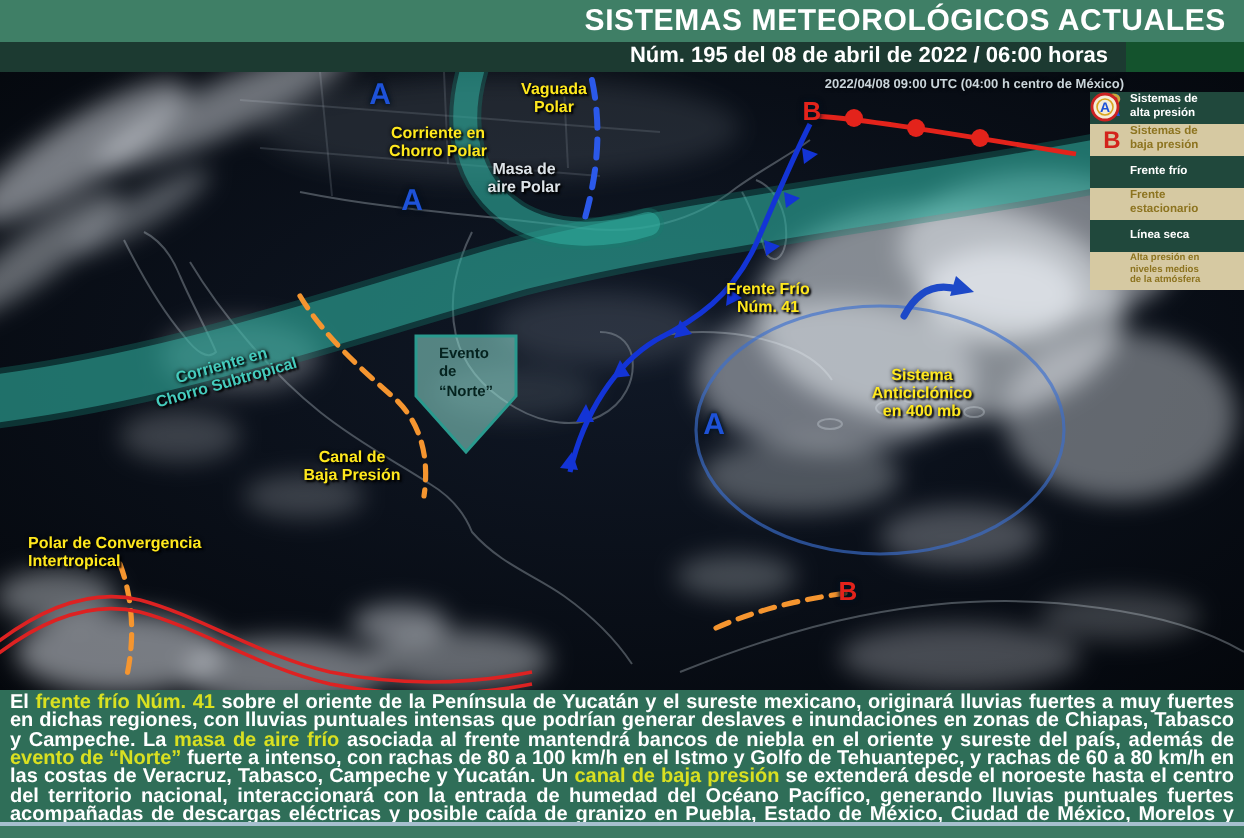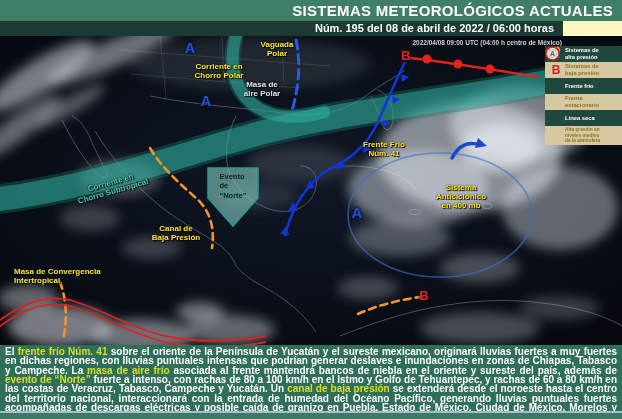--- a/index.html
+++ b/index.html
@@ -1,18 +1,18 @@
 <!DOCTYPE html>
 <html><head>
 <meta charset="utf-8">
 <style>
   html,body{margin:0;padding:0;background:#222;}
   *{box-sizing:border-box;}
   .stage{position:relative;width:622px;height:419px;overflow:hidden;
-         font-family:"Liberation Sans",sans-serif;background:#fef9c3;}
+         font-family:"Liberation Sans",sans-serif;background:#14532d;}
 
   
   .hdr1{position:absolute;top:0;left:0;width:622px;height:21px;background:#3f7f66;
         color:#fff;font-weight:bold;font-size:15px;line-height:21px;text-align:right;
         padding-right:9px;letter-spacing:.3px;}
   .hdr2{position:absolute;top:21px;left:0;width:563px;height:15px;background:#1c3a31;
         color:#fff;font-weight:bold;font-size:11px;line-height:15px;text-align:right;
         padding-right:9px;}
 
   
@@ -188,21 +188,21 @@
 aire Polar</div>
     <div class="ylabel" style="left:384px;top:104px;">Frente Frío
 Núm. 41</div>
     <div class="ylabel" style="left:461px;top:147px;">Sistema
 Anticiclónico
 en 400 mb</div>
     <div class="ylabel tlabel" style="left:112px;top:142px;">Corriente en
 Chorro Subtropical</div>
     <div class="ylabel" style="left:176px;top:172px;margin-top:16px;">Canal de
 Baja Presión</div>
-    <div class="ylabel" style="left:14px;top:231px;transform:none;text-align:left;">Masa de Convergencia
+    <div class="ylabel" style="left:14px;top:231px;transform:none;text-align:left;">Polar de Convergencia
 Intertropical</div>
     <div class="evento-label" style="left:233px;top:136px;">Evento
 de
 “Norte”</div>
 
     <div class="mark markA" style="left:190px;top:3px;">A</div>
     <div class="mark markA" style="left:206px;top:56px;">A</div>
     <div class="mark markA" style="left:357px;top:168px;">A</div>
     <div class="mark markB" style="left:406px;top:12px;">B</div>
     <div class="mark markB" style="left:424px;top:252px;">B</div>

